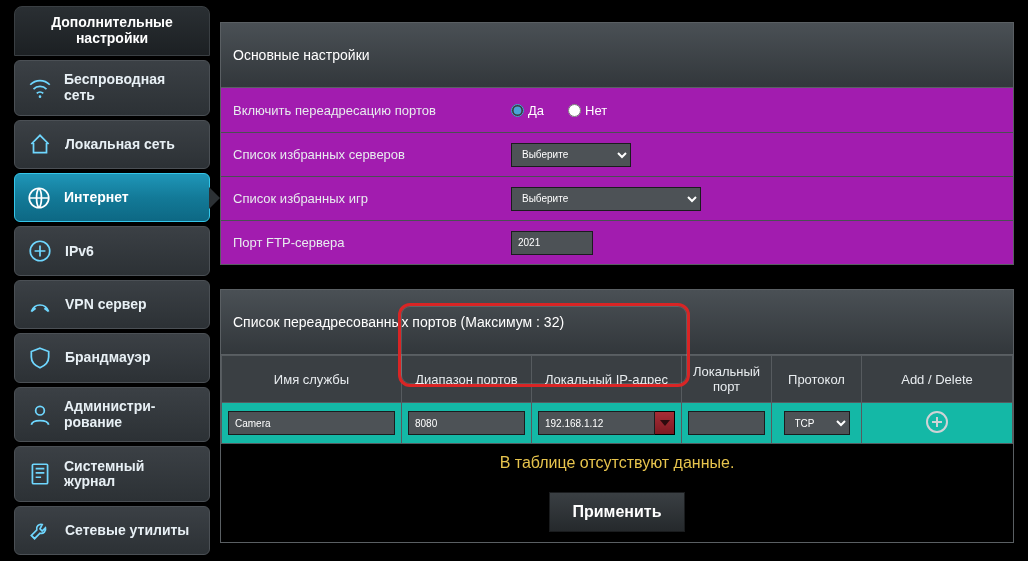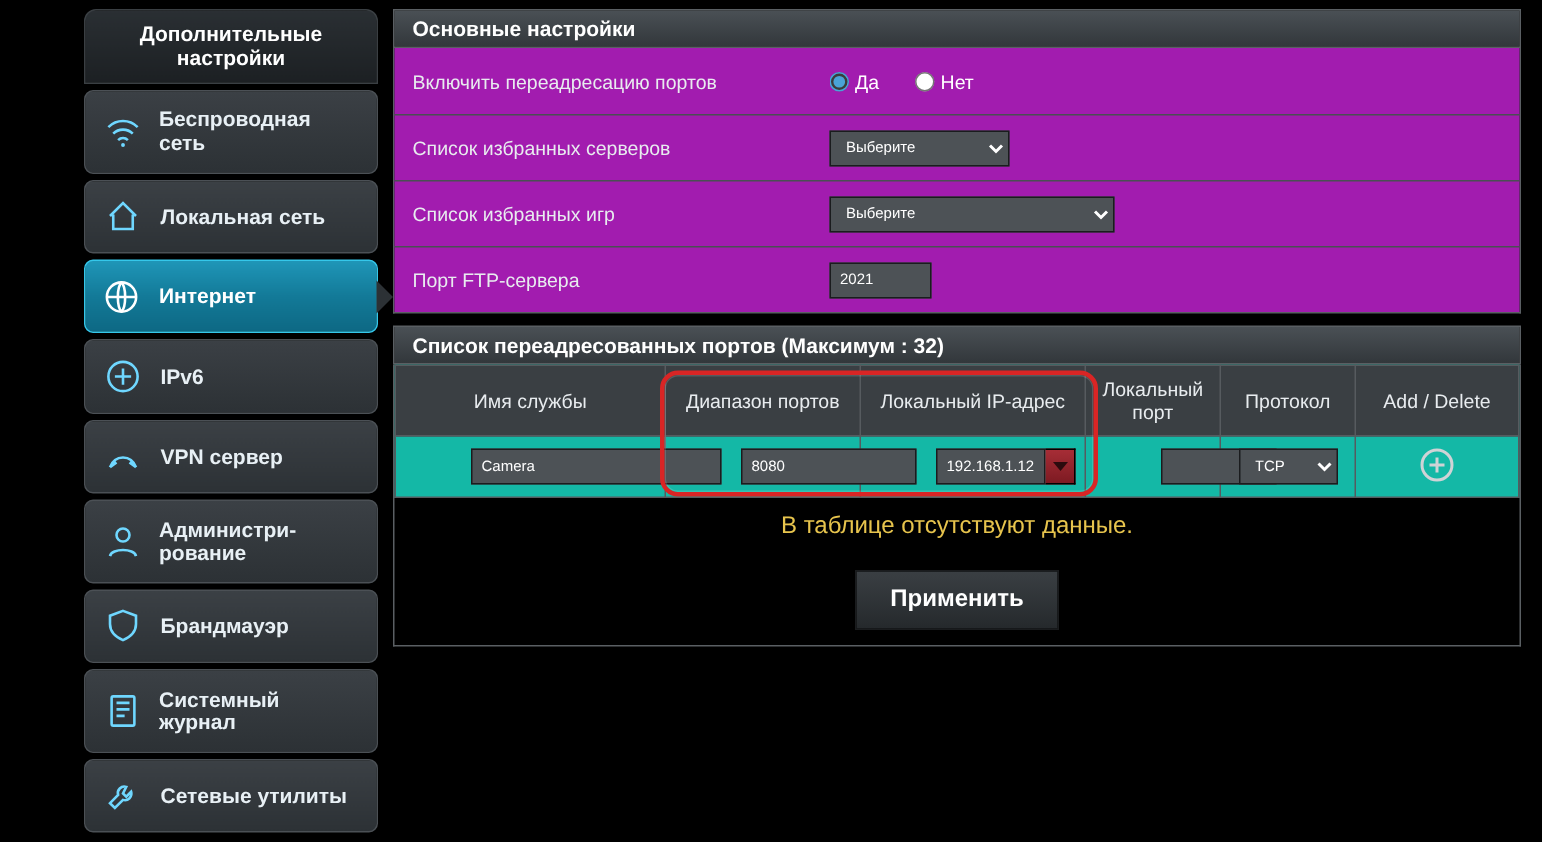--- a/index.html
+++ b/index.html
@@ -9,21 +9,21 @@
     font-size: 13px;
     color: #fff;
     width: 1028px;
     height: 561px;
     overflow: hidden;
     padding: 6px 14px;
   }
   .wrap { display: flex; gap: 10px; height: 100%; }
 
   
-  .sidebar { width: 196px; display: flex; flex-direction: column; margin-left: 42px; }
+  .sidebar { width: 196px; display: flex; flex-direction: column; }
   .sidebar-title {
     background: linear-gradient(#2a2f33, #1c2023);
     border: 1px solid #3a3f43;
     border-radius: 8px 8px 0 0;
     padding: 7px 8px 9px;
     text-align: center;
     font-weight: bold;
     color: #fff;
     font-size: 14px;
     line-height: 1.15;
@@ -63,23 +63,24 @@
   }
   .icon { width: 26px; height: 26px; flex: 0 0 26px; display: flex; align-items: center; justify-content: center; }
   .icon svg { width: 26px; height: 26px; stroke: #6fd7ff; fill: none; stroke-width: 1.6; }
   .sidebar-item.active .icon svg { stroke: #fff; }
 
   
   .main { flex: 1; display: flex; flex-direction: column; gap: 8px; }
   .section-head {
     background: linear-gradient(#4a5055, #32373b);
     border: 1px solid #5a5f63;
-    padding: 4px 12px;
-    font-weight: bold;
+    padding: 24px 12px;
+    font-weight: normal;
     font-size: 14px;
+    margin-top: 16px;
   }
   .settings-table { border: 1px solid #5a5f63; border-top: none; }
   .settings-row {
     display: flex;
     align-items: center;
     background: #a21caf;
     border-top: 1px solid #4a4f53;
     min-height: 44px;
     padding: 0 12px;
     gap: 20px;
@@ -110,21 +111,21 @@
     font-weight: normal;
     font-size: 13px;
     color: #e8ecef;
     text-align: center;
   }
   .fw-table td {
     border: 1px solid #565b5f;
     padding: 6px;
     text-align: center;
   }
-  .fw-table input[type=text] { width: 100%; margin-left: 44px; }
+  .fw-table input[type=text] { width: 100%; }
   .ip-combo { display: flex; }
   .ip-combo input { flex: 1; }
   .ip-combo .drop-btn {
     width: 20px;
     background: linear-gradient(#a62d36, #7d1a22);
     border: 1px solid #000;
     border-left: none;
     cursor: pointer;
     display: flex; align-items: center; justify-content: center;
   }
@@ -219,37 +220,37 @@
 
     <div class="sidebar-item">
       <span class="icon">
           <svg viewBox="0 0 24 24">
             <path d="M4 18c3-8 13-8 16 0M4 18l4-3M20 18l-4-3"></path>
           </svg>
         </span>
       <span class="label">VPN сервер</span>
     </div>
 
+    <div class="sidebar-item">
+      <span class="icon">
+          <svg viewBox="0 0 24 24">
+            <path d="M12 3l8 3v5c0 5-3.5 8-8 10-4.5-2-8-5-8-10V6z"></path>
+          </svg>
+        </span>
+      <span class="label">Брандмауэр</span>
+    </div>
+
     <div class="sidebar-item tall">
       <span class="icon">
           <svg viewBox="0 0 24 24">
             <circle cx="12" cy="8" r="4"></circle>
             <path d="M4 21c1-5 15-5 16 0"></path>
           </svg>
         </span>
       <span class="label">Админист­ри-<br>рование</span>
-    </div>
-
-    <div class="sidebar-item">
-      <span class="icon">
-          <svg viewBox="0 0 24 24">
-            <path d="M12 3l8 3v5c0 5-3.5 8-8 10-4.5-2-8-5-8-10V6z"></path>
-          </svg>
-        </span>
-      <span class="label">Брандмауэр</span>
     </div>
 
     <div class="sidebar-item tall">
       <span class="icon">
           <svg viewBox="0 0 24 24">
             <rect x="5" y="3" width="14" height="18" rx="1"></rect>
             <path d="M8 7h8M8 11h8M8 15h5"></path>
           </svg>
         </span>
       <span class="label">Системный журнал</span>
@@ -291,21 +292,21 @@
         </div>
         <div class="settings-row">
           <div class="row-label">Список избранных игр</div>
           <div class="row-ctrl">
             <select style="width:190px"><option>Выберите</option></select>
           </div>
         </div>
         <div class="settings-row">
           <div class="row-label">Порт FTP-сервера</div>
           <div class="row-ctrl">
-            <input type="text" style="width: 68px;" value="2021">
+            <input type="text" style="width: 82px;" value="2021">
           </div>
         </div>
       </div>
     </div>
 
     <div style="position:relative">
       <div class="section-head">Список переадресованных портов (Максимум : 32)</div>
       <div class="fw-wrap">
         <table class="fw-table">
           <colgroup>

